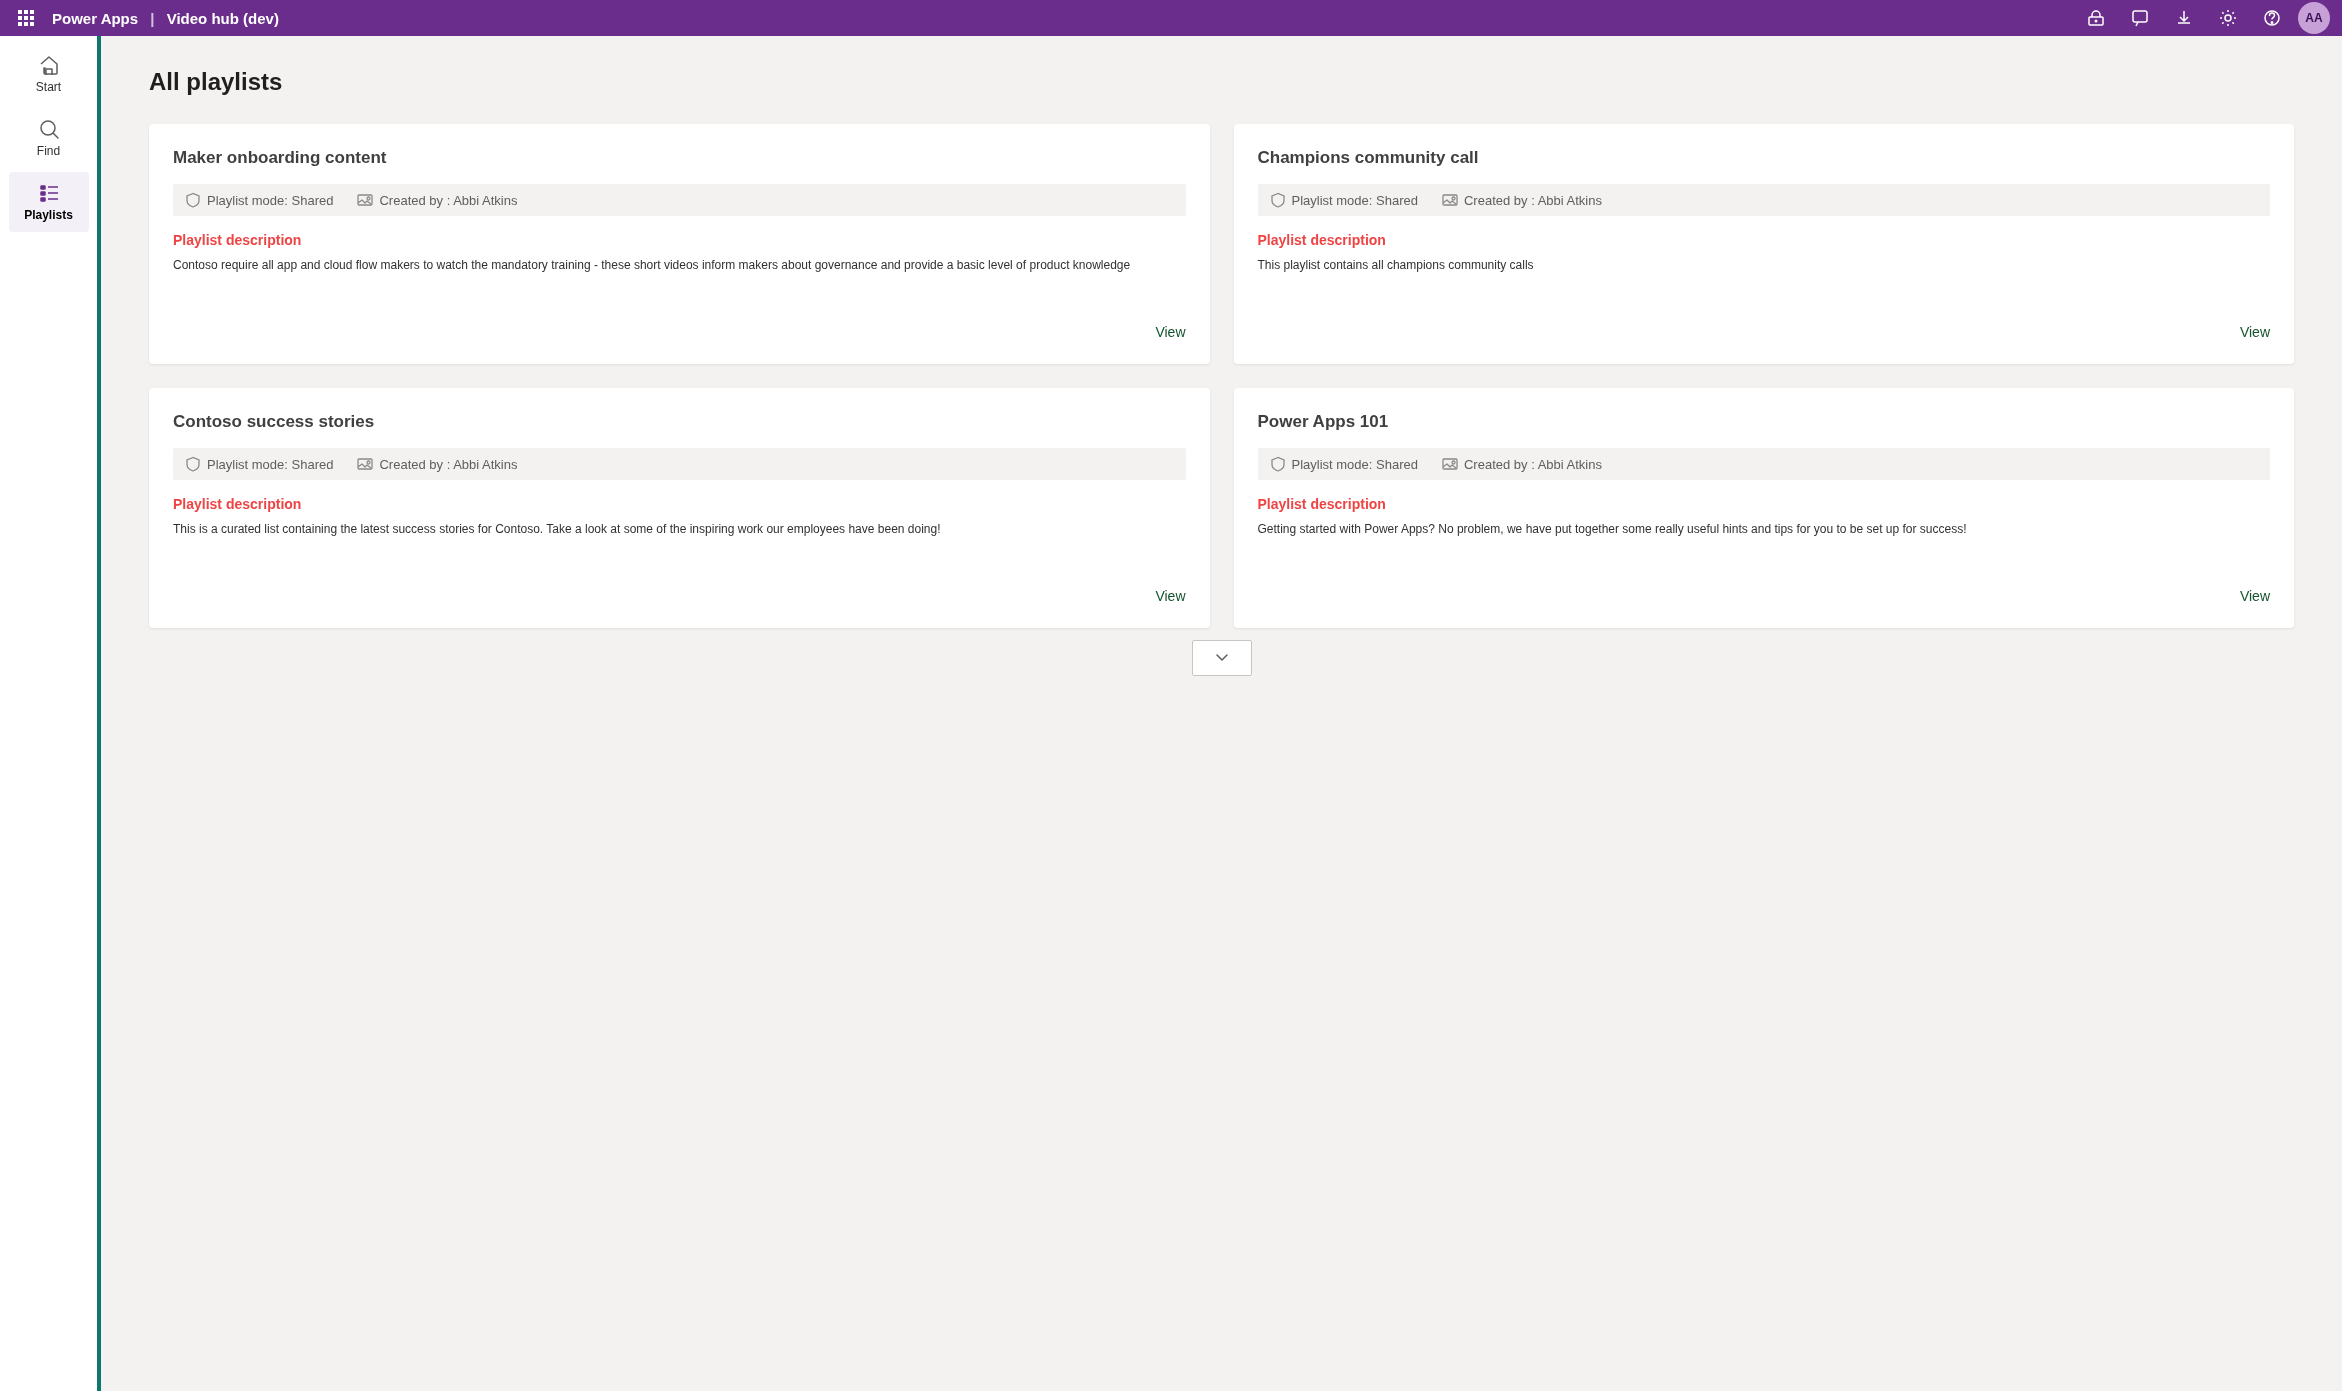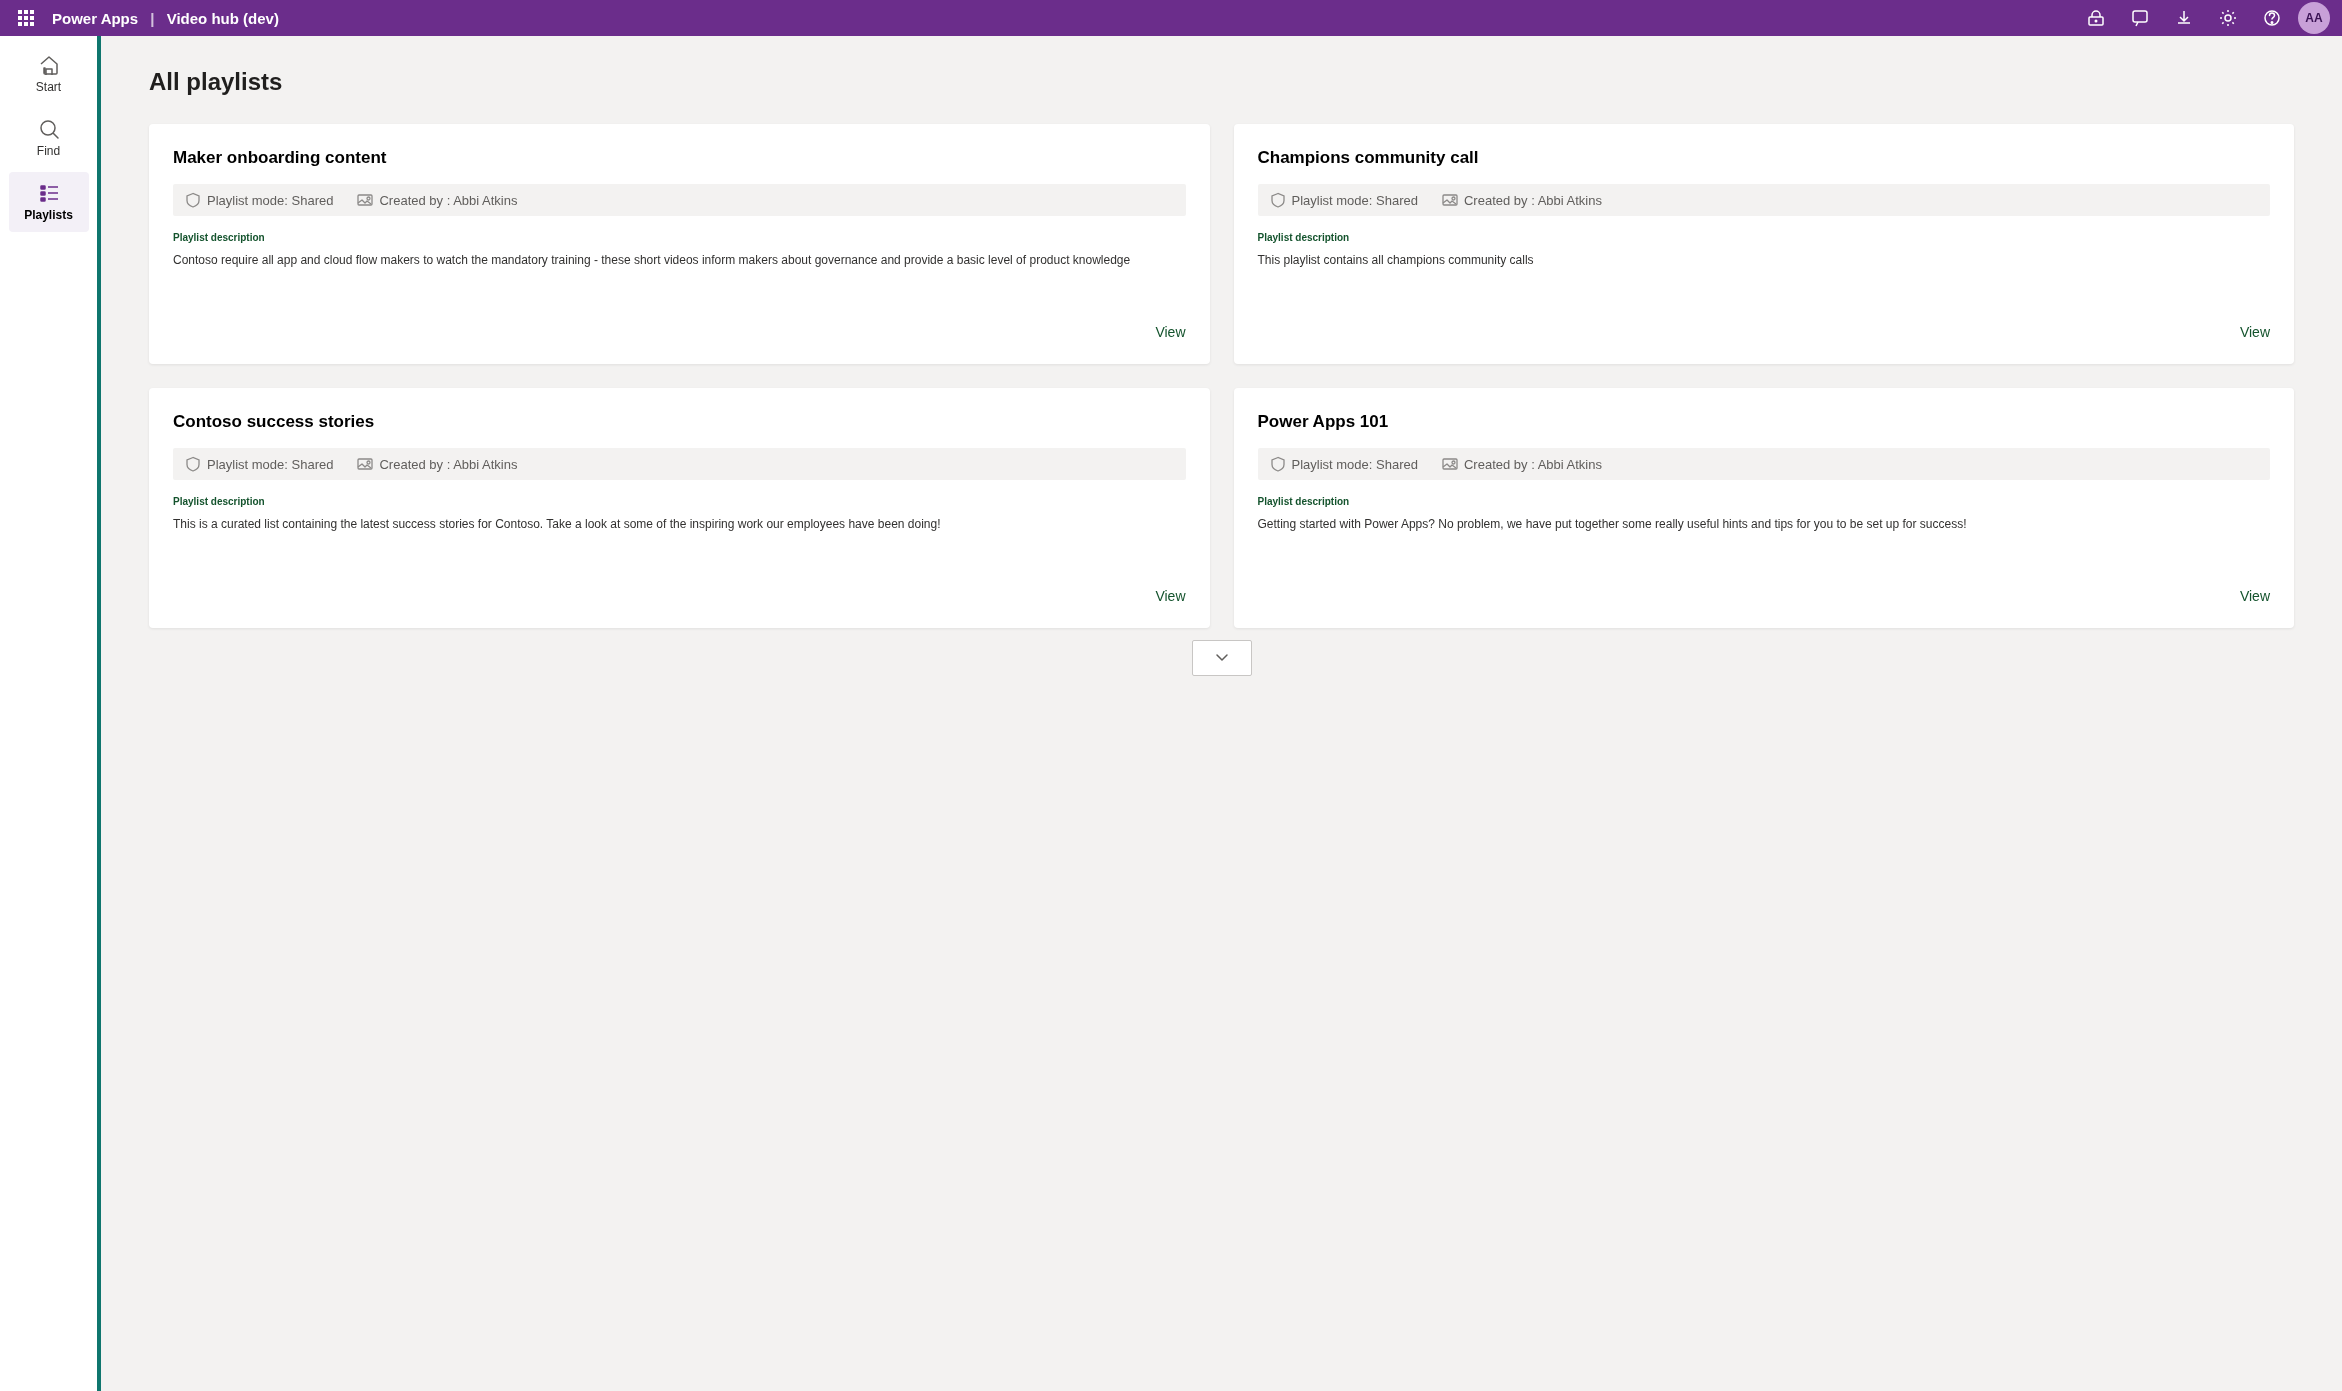--- a/index.html
+++ b/index.html
@@ -111,21 +111,21 @@
       padding: 24px;
       display: flex;
       flex-direction: column;
       min-height: 240px;
       box-shadow: 0 1px 3px rgba(0,0,0,0.08);
     }
 
     .playlist-card-title {
       font-size: 17px;
       font-weight: 600;
-      color: #000000;
+      color: #404040;
       margin-bottom: 16px;
     }
 
     .playlist-meta {
       display: flex;
       gap: 24px;
       align-items: center;
       background: #f3f2f1;
       padding: 8px 12px;
       border-radius: 2px;
@@ -134,23 +134,23 @@
     .playlist-meta-item {
       display: flex;
       align-items: center;
       gap: 6px;
       font-size: 13px;
       color: #605e5c;
     }
     .meta-icon { width: 16px; height: 16px; opacity: 0.7; }
 
     .playlist-desc-label {
-      font-size: 10px;
+      font-size: 14px;
       font-weight: 600;
-      color: #14532d;
+      color: #ef4444;
       margin-bottom: 8px;
       cursor: pointer;
     }
 
     .playlist-desc-text {
       font-size: 12px;
       color: #323130;
       line-height: 1.5;
       flex: 1;
     }

